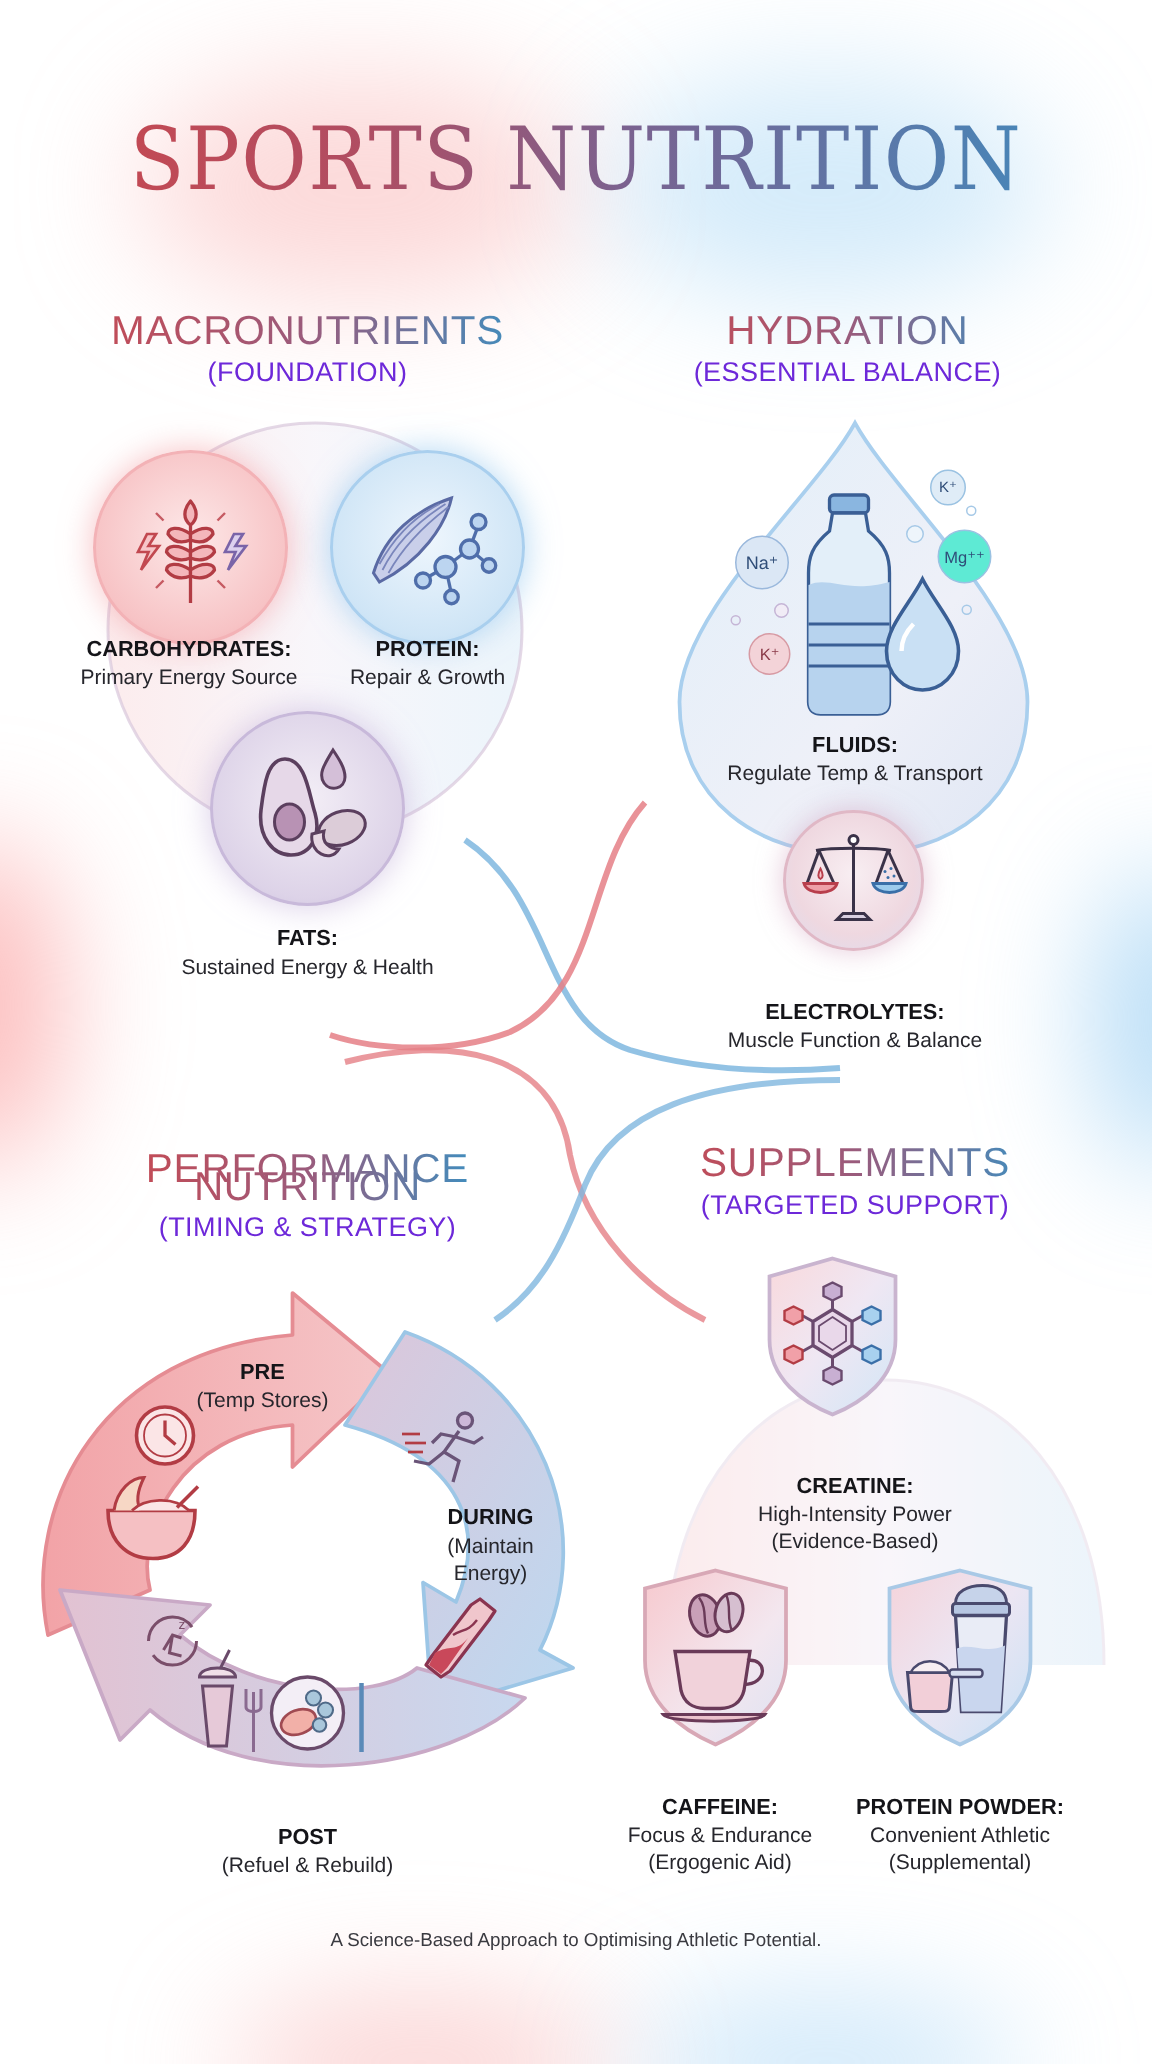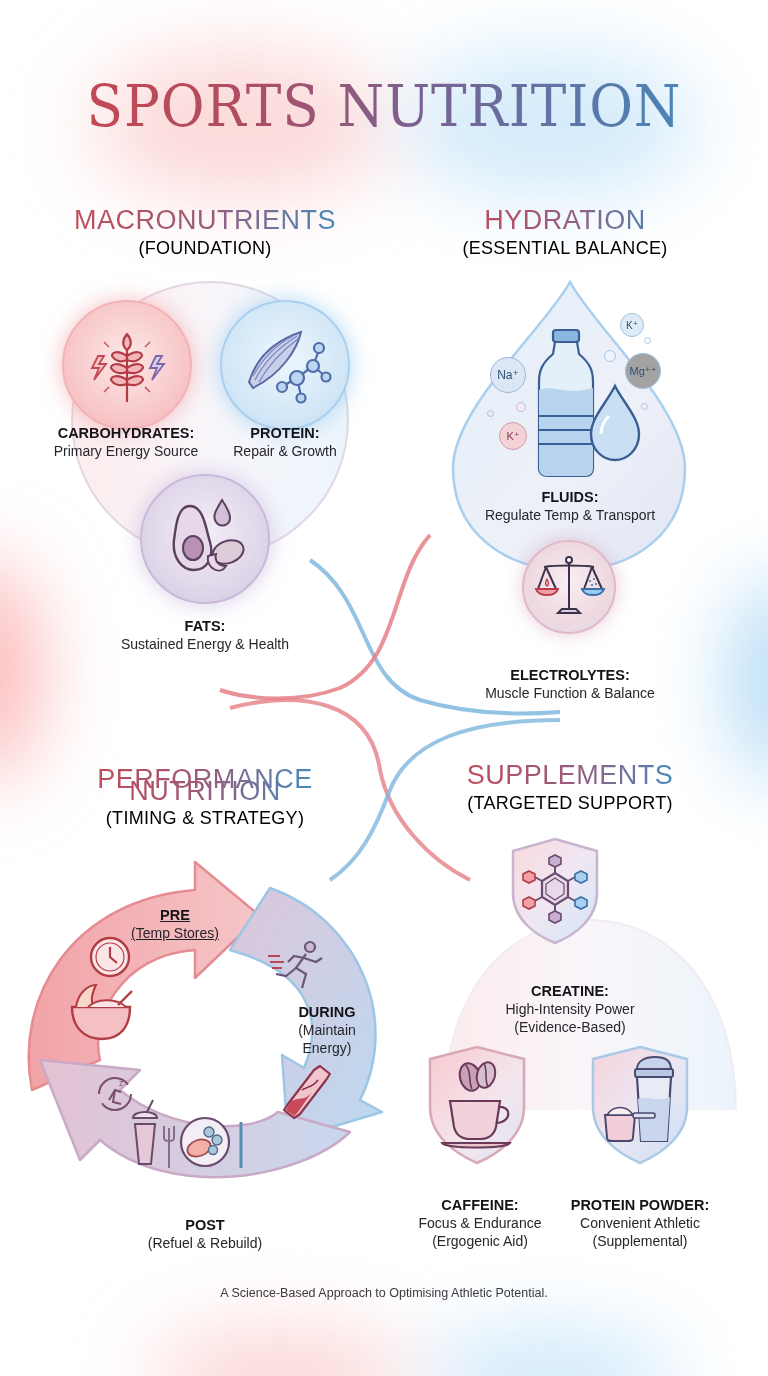--- a/index.html
+++ b/index.html
@@ -18,21 +18,21 @@
     -webkit-background-clip: text; background-clip: text; color: transparent;
     transform: scaleX(0.92);
   }
 
   .section-title {
     position: absolute; text-align: center; font-size: 27px; letter-spacing: 0.5px;
     background: linear-gradient(90deg, #c44b55 0%, #9a5b7c 50%, #3d8fc0 100%);
     -webkit-background-clip: text; background-clip: text; color: transparent;
     line-height: 31px;
   }
-  .section-sub { position: absolute; text-align: center; font-size: 18px; color: #000000; letter-spacing: 0.3px; }
+  .section-sub { position: absolute; text-align: center; font-size: 18px; color: #6d28d9; letter-spacing: 0.3px; }
 
   .lbl { position: absolute; text-align: center; line-height: 18px; }
   .lbl .h { font-weight: bold; font-size: 14.5px; color: #141418; display: block; }
   .lbl .d { font-size: 14px; color: #26262c; display: block; }
 
   .circle {
     position: absolute; border-radius: 50%;
     display: flex; align-items: center; justify-content: center;
   }
 
@@ -170,21 +170,21 @@
       <line x1="4" y1="86" x2="58" y2="86"></line>
       <line x1="4" y1="100" x2="58" y2="100"></line>
       <line x1="4" y1="114" x2="58" y2="114"></line>
     </g>
   <path d="M80 56 C72 72 56 88 56 104 C56 120 68 130 80 130 C92 130 104 120 104 104 C104 88 88 72 80 56 Z" fill="#c9e0f4" stroke="#3a5f95" stroke-width="2.4"></path>
   <path d="M66 104 C66 96 70 90 74 86" stroke="#ffffff" stroke-width="3" fill="none"></path>
 </svg>
 
 <div class="circle" style="left:490px;top:357px;width:36px;height:36px;background:#dbe7f5;border:1.5px solid #9ab8dc;font-size:12px;color:#2f4d78;">Na⁺</div>
 <div class="circle" style="left:620px;top:313px;width:24px;height:24px;background:#dfecf7;border:1.5px solid #9ac2e2;font-size:10px;color:#2f4d78;">K⁺</div>
-<div class="circle" style="left:625px;top:353px;width:36px;height:36px;background:#a3a3a3;border:1.5px solid #9ac2e2;font-size:11px;color:#2f4d78;">Mg⁺⁺</div>
+<div class="circle" style="left:625px;top:353px;width:36px;height:36px;background:#5eead4;border:1.5px solid #9ac2e2;font-size:11px;color:#2f4d78;">Mg⁺⁺</div>
 <div class="circle" style="left:499px;top:422px;width:28px;height:28px;background:#f3d3d8;border:1.5px solid #d79aa3;font-size:11px;color:#8a3a48;">K⁺</div>
 <div class="circle" style="left:604px;top:350px;width:12px;height:12px;border:1.5px solid #a6c9e7;background:#eef5fb;"></div>
 <div class="circle" style="left:516px;top:402px;width:10px;height:10px;border:1.5px solid #c5b5d6;background:#f1ecf6;"></div>
 <div class="circle" style="left:487px;top:410px;width:7px;height:7px;border:1.5px solid #c5b5d6;"></div>
 <div class="circle" style="left:644px;top:337px;width:7px;height:7px;border:1.5px solid #a6c9e7;"></div>
 <div class="circle" style="left:641px;top:403px;width:7px;height:7px;border:1.5px solid #a6c9e7;"></div>
 
 <div class="lbl" style="left:460px;top:488px;width:220px;">
   <span class="h">FLUIDS:</span>
   <span class="d">Regulate Temp &amp; Transport</span>
@@ -247,21 +247,21 @@
 
 <svg class="abs" style="left:68px;top:935px" width="70" height="110" viewBox="0 0 70 110">
   <circle cx="42" cy="22" r="19" fill="#fbe5e6" stroke="#b23c44" stroke-width="2.4"></circle>
   <circle cx="42" cy="22" r="14" fill="none" stroke="#b23c44" stroke-width="1.2"></circle>
   <path d="M42 12 L42 22 L49 28" stroke="#b23c44" stroke-width="2.2" fill="none"></path>
   <path d="M4 72 C4 92 16 104 34 104 C52 104 62 92 62 72 Z" fill="#f5c0c3" stroke="#b23c44" stroke-width="2.4"></path>
   <path d="M8 72 C10 58 20 50 28 50 C24 58 22 66 26 72" fill="#f7d7c5" stroke="#b23c44" stroke-width="2"></path>
   <path d="M20 72 C28 64 48 62 58 72" fill="#fbe5e6" stroke="#b23c44" stroke-width="1.8"></path>
   <line x1="50" y1="70" x2="64" y2="56" stroke="#b23c44" stroke-width="2.4"></line>
 </svg>
-<div class="lbl" style="left:110px;top:906px;width:130px;text-decoration:underline;">
+<div class="lbl" style="left:110px;top:906px;width:130px;">
   <span class="h">PRE</span>
   <span class="d">(Temp Stores)</span>
 </div>
 
 <svg class="abs" style="left:266px;top:940px" width="62" height="52" viewBox="0 0 62 52">
   <g stroke="#6a5478" stroke-width="2.2" fill="#cdb8d8">
     <circle cx="44" cy="7" r="5"></circle>
     <path d="M40 14 L30 28 L40 34 L36 48" fill="none"></path>
     <path d="M30 28 L20 36 L10 34" fill="none"></path>
     <path d="M38 18 L50 22 L56 18" fill="none"></path>

